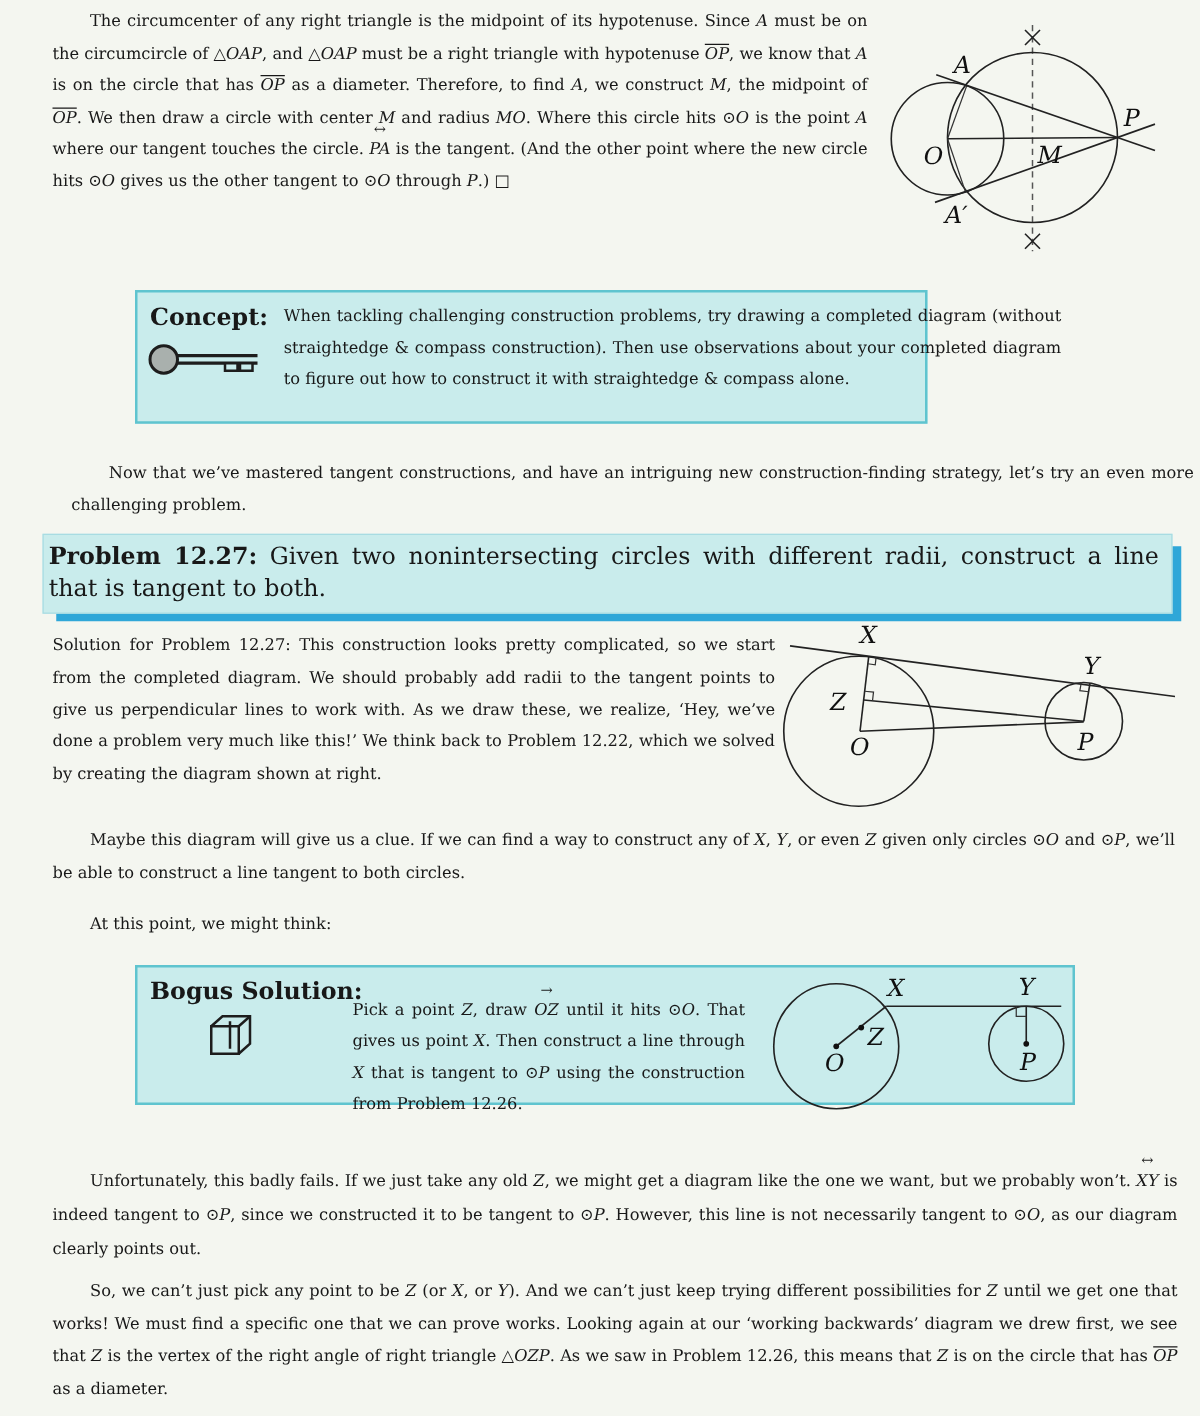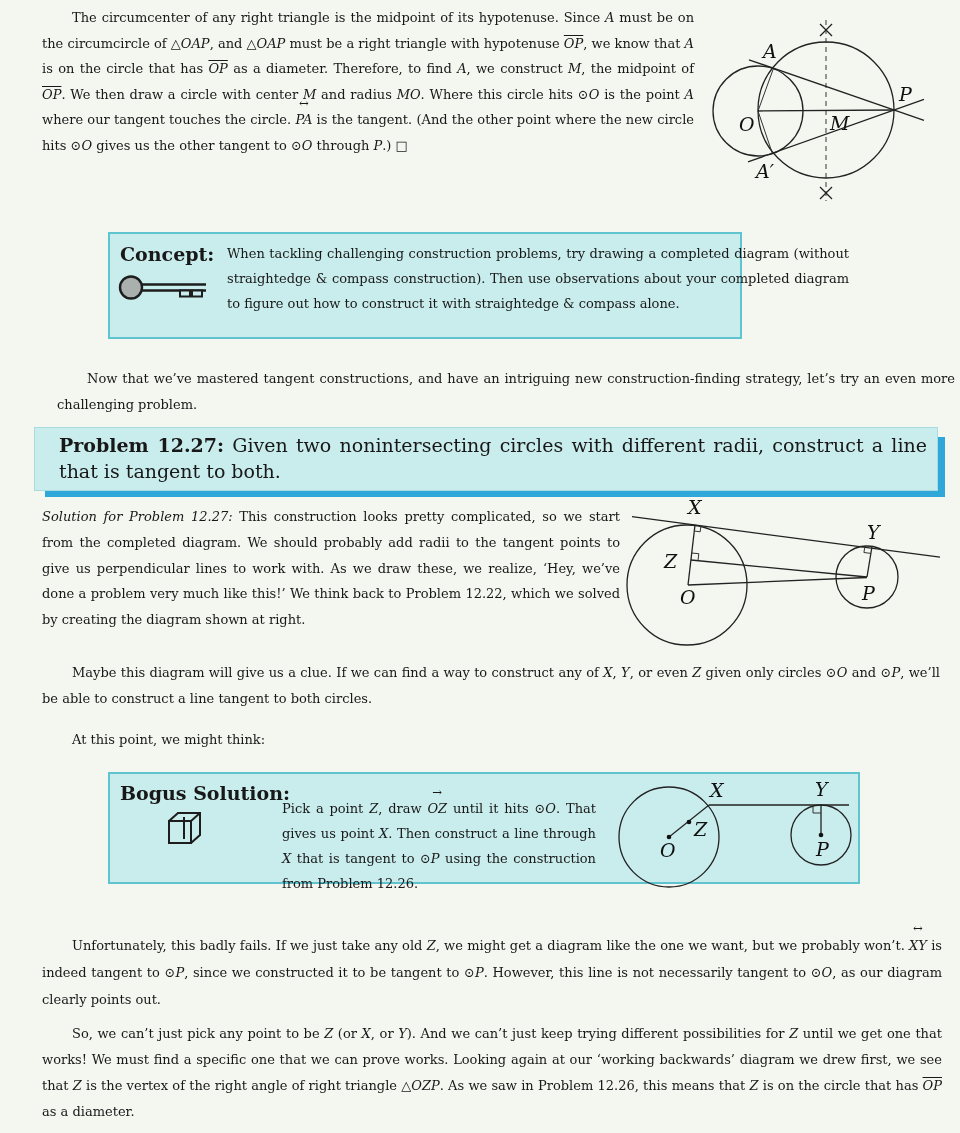--- a/index.html
+++ b/index.html
@@ -7,34 +7,34 @@
     --problem_shadow:#2fa7d8; --key_head:#a9b0ad;
   }
   *{margin:0;padding:0;box-sizing:border-box;}
   html,body{width:960px;height:1133px;}
   body{
     position:relative;background:var(--page_bg);color:var(--ink);
     font-family:"DejaVu Serif","Liberation Serif",serif;overflow:hidden;
   }
   .para{position:absolute;text-align:justify;font-size:13px;line-height:25.5px;}
   .indent{text-indent:30px;}
-  .lead{font-style:italic;}
+  .lead{}
   i{font-style:italic;}
   .ovl{text-decoration:overline;}
   .lin{position:relative;display:inline-block;text-indent:0;}
   .lin .acc{position:absolute;left:0;right:0;top:-0.78em;font-size:0.9em;line-height:1;
     text-align:center;font-style:normal;}
   .cyanbox{position:absolute;background:var(--box_fill);border:2px solid var(--box_border);}
   .boxlabel{position:absolute;font-weight:bold;font-size:19px;white-space:nowrap;}
   .boxbody{position:absolute;text-align:justify;font-size:13px;line-height:25px;}
   #problem-box{
     position:absolute;left:34px;top:427px;width:904px;min-height:57px;
     background:var(--box_fill);border:1px solid #a8dce2;
     box-shadow:9px 8px 0 -2px var(--problem_shadow);
-    padding:4px 10px 6px 24px;font-size:19px;line-height:26px;text-align:justify;
+    padding:4px 10px 6px 4px;font-size:19px;line-height:26px;text-align:justify;
   }
   #problem-box b{font-weight:bold;}
   svg{position:absolute;}
   svg text{font-family:"DejaVu Serif","Liberation Serif",serif;font-style:italic;
     font-size:19px;fill:#101010;}
   .geo{stroke:#222;fill:none;stroke-width:1.3;}
   .thin{stroke:#333;stroke-width:1;}
   .dash{stroke:#555;stroke-width:1.2;stroke-dasharray:5 4;fill:none;}
   .dot{fill:#111;stroke:none;}
 </style>

